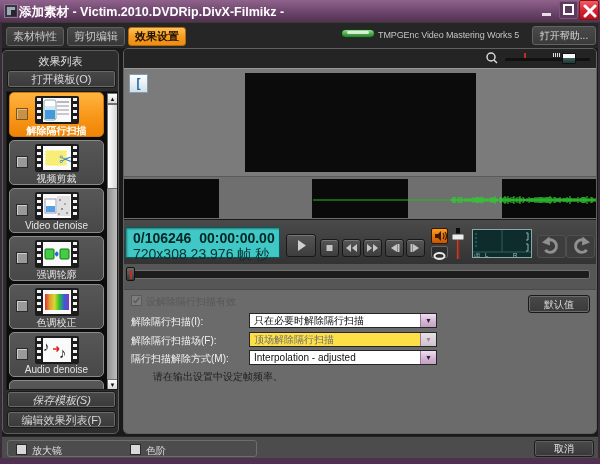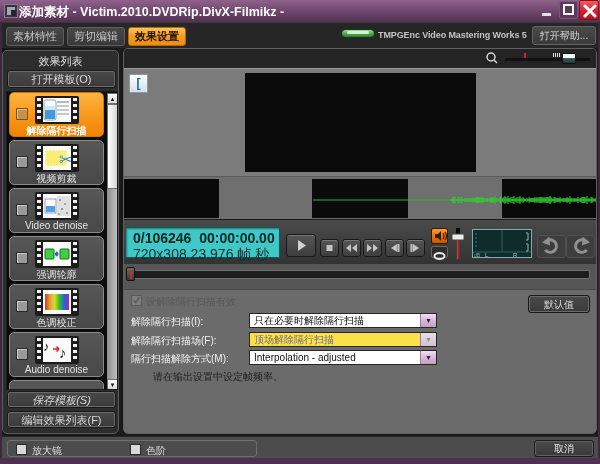--- a/index.html
+++ b/index.html
@@ -18,21 +18,21 @@
 #btnmax .sq { position:absolute; left:3px; top:2px; width:11px; height:11px; border:2px solid #fff; }
 #btnclose { left:579px; top:0px; width:20px; height:20px; background:linear-gradient(#f25b66,#d5202f 55%,#b8131f); border:1px solid #8a1018; border-radius:2px; color:#fff; }
 #btnclose svg { position:absolute; left:3px; top:3px; }
 
 
 #tabbar { left:0; top:22px; width:600px; height:26px; background:#262626; border-top:1px solid #3a3a3a;}
 .tab { position:absolute; top:4px; height:19px; width:58px; background:linear-gradient(#484848,#383838); border:1px solid #5f5f5f; border-radius:3px; color:#c8c8c8; font-size:11px; text-align:center; line-height:17px; }
 #tab3 { background:linear-gradient(#ffc257,#f69c21 50%,#ef8d12); border:1px solid #b06a10; color:#241500; font-weight:bold;}
 #pill { left:341px; top:29px; width:34px; height:9px; border-radius:5px; background:linear-gradient(#9ae09a,#4faf4f 50%,#2d7d2d); border:1px solid #163a16; }
 #pill .gl { position:absolute; left:5px; top:1px; width:22px; height:3px; border-radius:2px; background:rgba(255,255,255,0.75); }
-#brand { left:378px; top:30px; font-size:9px; font-weight:bold; color:#c4c4c4; letter-spacing:-0.1px; }
+#brand { left:378px; top:30px; font-size:9px; font-weight:normal; color:#c4c4c4; letter-spacing:-0.1px; }
 #helpbtn { left:532px; top:26px; width:64px; height:19px; background:linear-gradient(#4a4a4a,#3a3a3a); border:1px solid #636363; border-radius:3px; color:#d8d8d8; font-size:10px; text-align:center; line-height:17px; }
 
 
 #leftpanel { left:2px; top:50px; width:117px; height:384px; background:#2d2d2d; border:1px solid #5c5c5c; border-radius:5px; }
 #lp-head { left:0; top:3px; width:115px; text-align:center; color:#e2e2e2; font-size:11px; }
 #btn-open { left:4px; top:19px; width:109px; height:18px; }
 .gbtn { background:linear-gradient(#494949,#3a3a3a); border:1px solid #191919; box-shadow:inset 0 0 0 1px #6a6a6a; border-radius:3px; color:#d8d8d8; font-size:11px; text-align:center; }
 #btn-open { line-height:17px; }
 #lp-list { left:3px; top:40px; width:112px; height:299px; background:#0c0c0c; border:1px solid #1a1a1a; overflow:hidden; }
 .item { position:absolute; left:2px; width:95px; height:45px; background:linear-gradient(#575757,#484848); border:1px solid #8a8a8a; border-radius:5px; }

